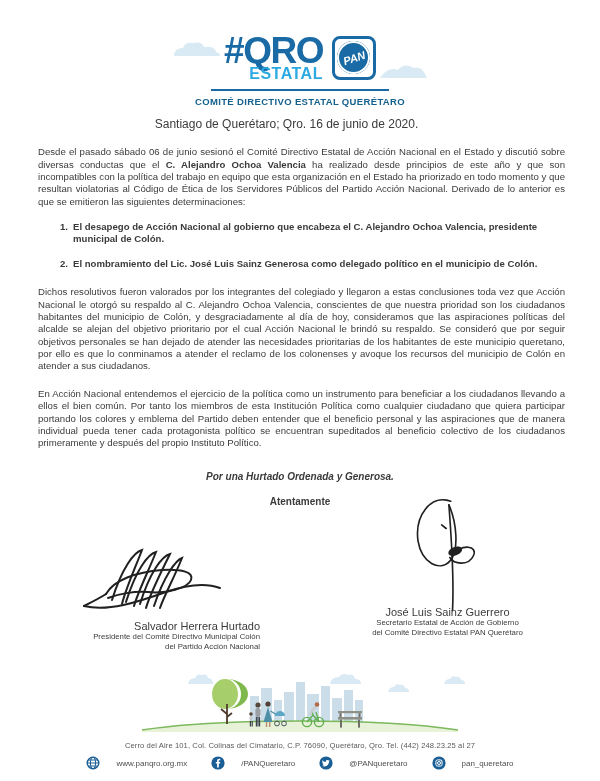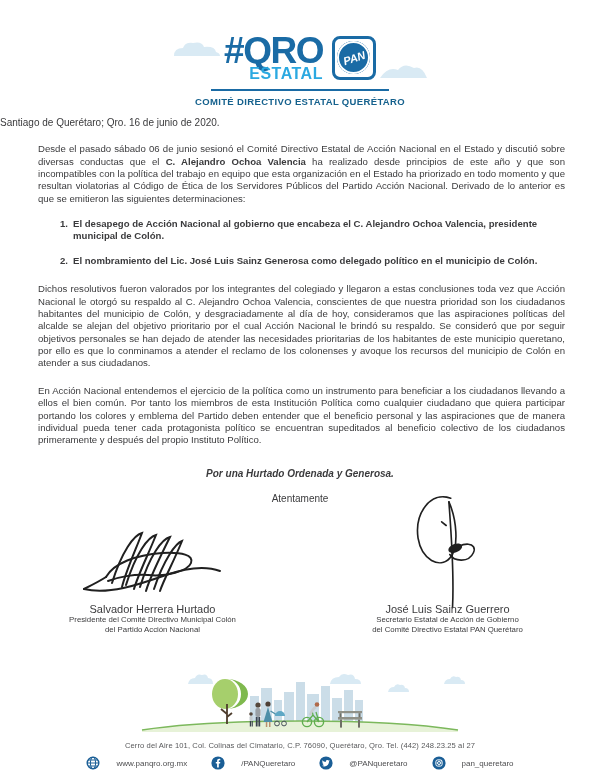--- a/index.html
+++ b/index.html
@@ -32,35 +32,35 @@
     display:flex; align-items:center; justify-content:center;
   }
   .pan-circle span {
     color:#fff; font-weight:800; font-style:italic; font-size:11px;
     transform:rotate(-18deg); letter-spacing:0;
   }
   .committee-divider { width:178px; height:2px; background:#1a6ba5; margin:7px auto 5px auto; }
   .committee { font-size:9.5px; font-weight:800; letter-spacing:0.35px; color:#15618d; }
 
   
-  .dateline { margin:10px 35px 0 0; text-align:left; font-size:10px; color:#3b3b3d; }
+  .dateline { margin:10px 35px 0 0; text-align:center; font-size:12px; color:#3b3b3d;padding-left:8px; }
   .body-text { margin:0 35px 0 38px; font-size:9.6px; line-height:1.29; text-align:justify; }
   .para { margin-top:15px; }
   .para b { font-weight:700; }
   .det-list { margin:13px 0 0 22px; }
   .det-item { display:flex; margin-top:12px; font-weight:700; text-align:left; }
   .det-item .num { width:13px; flex:0 0 13px; }
   .det-item .txt { flex:1; padding-right:2px; }
   .motto { margin-top:21px; text-align:center; font-size:10px; font-weight:700; font-style:italic; }
-  .closing { margin-top:14px; text-align:center; font-size:10px; }
+  .closing { margin-top:14px; text-align:center; font-size:10px;font-weight:bold; }
 
   
   .sig-zone { position:relative; margin:4px 45px 0 45px; height:150px; }
   .sig-col { position:absolute; width:215px; text-align:center; }
-  .sig-col.left  { left:0;  top:10px; }
+  .sig-col.left  { left:0;  top:24px;text-align:right; }
   .sig-col.right { right:0; top:10px; }
   .sig-area { height:83px; display:flex; align-items:flex-end; justify-content:center; overflow:visible; }
   .sig-area.tall svg { margin-bottom:-8px; }
   .sig-name { font-size:11px; margin-top:2px; color:#3b3b3d; }
   .sig-title { font-size:7.8px; line-height:1.3; color:#3b3b3d; }
 
   
   .footer { position:absolute; left:0; bottom:0; width:100%; text-align:center; padding-bottom:11px; }
   .address { font-size:7.6px; color:#58595b; margin-top:1px; letter-spacing:0.1px; }
   .social-row { display:flex; justify-content:center; align-items:center; gap:24px; margin-top:6px; }

